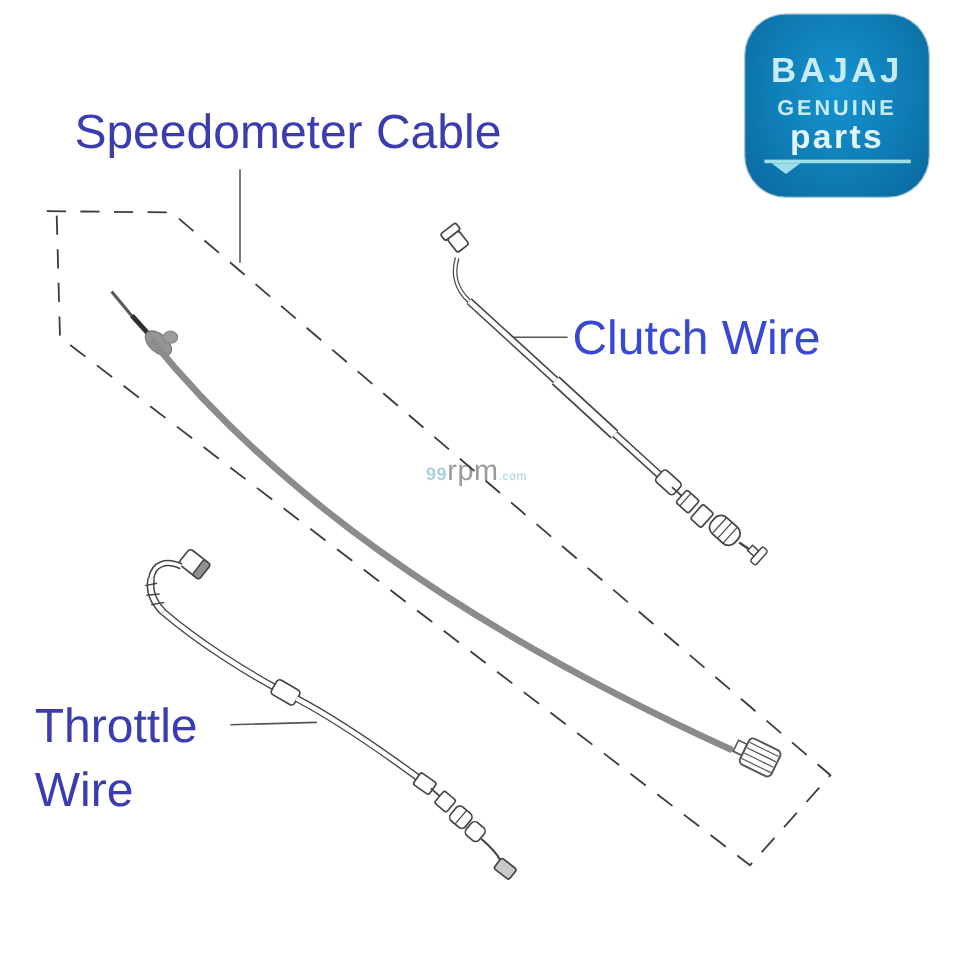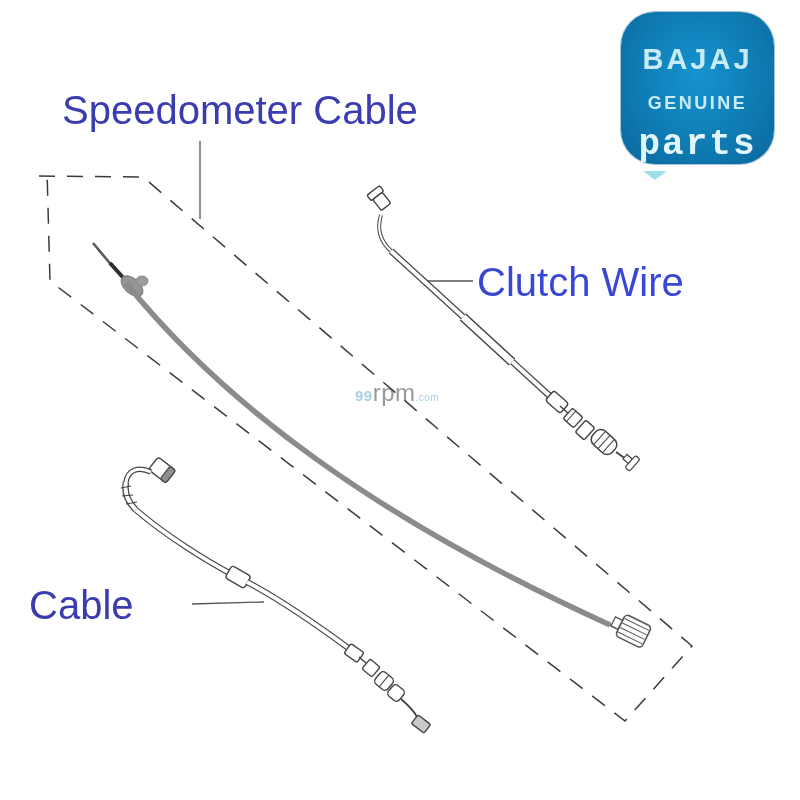--- a/index.html
+++ b/index.html
@@ -17,22 +17,22 @@
   #watermark .wm-rpm{font-size:24px;font-weight:normal;color:#8f8f8f;line-height:1;}
   #watermark .wm-com{font-size:10px;font-weight:normal;color:#9fcbdd;}
   
   #art{position:absolute;left:0;top:0;z-index:1;}
   
   #logo{position:absolute;left:621px;top:12px;width:153px;height:152px;border-radius:34px;z-index:2;
         background:radial-gradient(ellipse at 50% 42%, #1693cf 0%, #0f7cb4 55%, #0a679c 100%);
         box-shadow:0 0 0 1px rgba(10,90,140,.35);
         display:flex;flex-direction:column;align-items:center;}
   #logo .brand{margin-top:33px;font-size:29px;font-weight:800;letter-spacing:3px;color:#c8ecf6;line-height:1;}
-  #logo .genuine{margin-top:20px;font-size:18px;font-weight:600;letter-spacing:2.5px;color:#c8ecf6;line-height:1;}
-  #logo .parts{margin-top:15px;font-size:36px;font-weight:800;letter-spacing:2px;color:#e2f5fa;line-height:1;font-family:Liberation Mono, monospace;}
+  #logo .genuine{margin-top:7px;font-size:18px;font-weight:600;letter-spacing:2.5px;color:#c8ecf6;line-height:1;}
+  #logo .parts{margin-top:1px;font-size:28px;font-weight:800;letter-spacing:2px;color:#e2f5fa;line-height:1;}
   #logo .rule{position:relative;width:122px;height:3px;background:#9fdfe8;margin-top:5px;}
   #logo .rule .tri{position:absolute;left:6px;top:3px;width:0;height:0;
         border-left:12px solid transparent;border-right:12px solid transparent;
         border-top:9px solid #9fdfe8;}
 </style>
 </head>
 <body>
 
 <div id="stage">
 
@@ -160,21 +160,22 @@
         <rect x="-8" y="-5.5" width="16" height="11" rx="2" fill="#c9c9c9" stroke="#444" stroke-width="1.4"></rect>
       </g>
     </g>
   </svg>
 
   <div class="part-label" id="lbl-clutch">Clutch Wire</div>
 
   <div class="part-label" id="lbl-speedo">Speedometer Cable</div>
 
   <div class="part-label" id="lbl-throttle">
-    <div>Cable</div>
+    <div>Throttle</div>
+    <div>Wire</div>
   </div>
 
   <div id="logo">
     <div class="brand">BAJAJ</div>
     <div class="genuine">GENUINE</div>
     <div class="parts">parts</div>
     <div class="rule">
       <span class="tri"></span>
     </div>
   </div>

